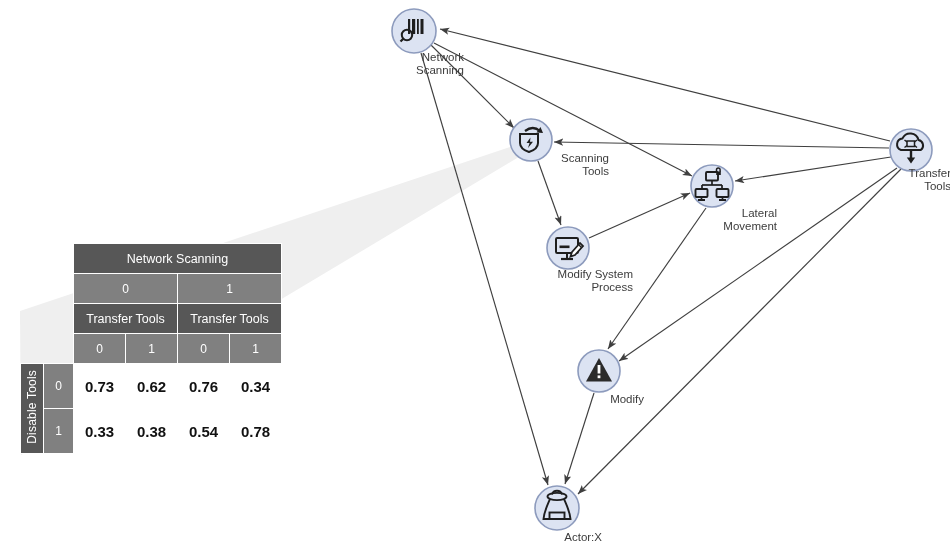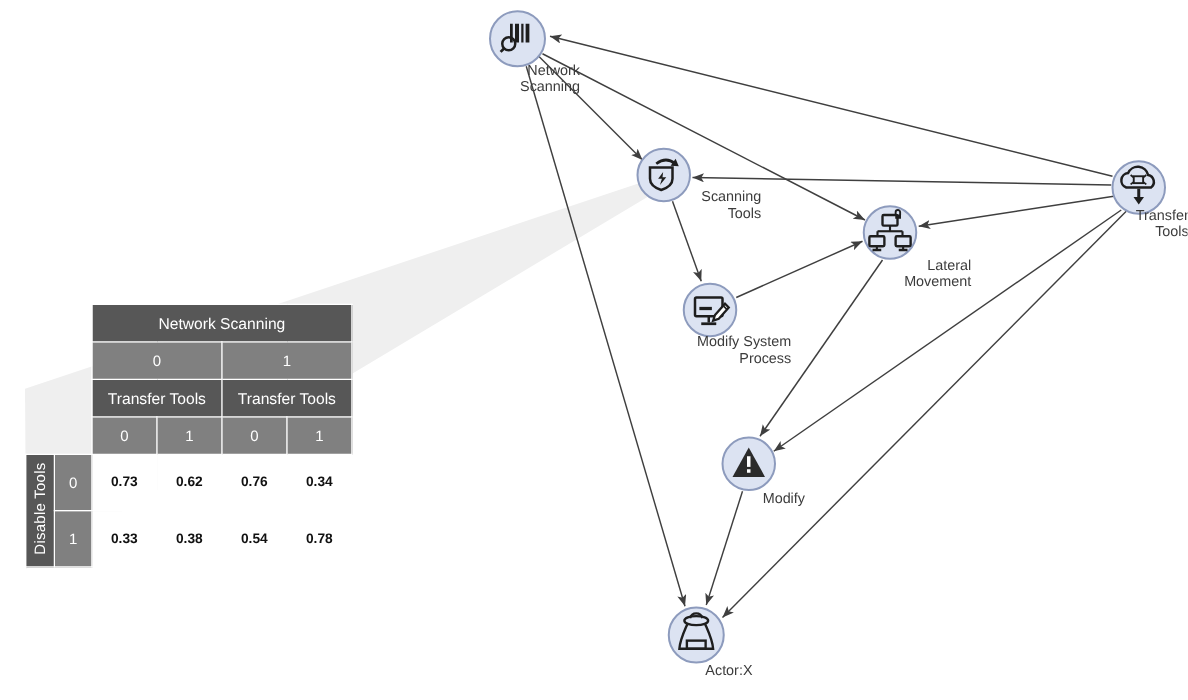--- a/index.html
+++ b/index.html
@@ -58,21 +58,21 @@
   .hdr-mid {
     background: #808080;
     color: #ffffff;
     font-size: 12px;
     height: 29px;
   }
   .val-cell {
     background: #ffffff;
     color: #111111;
     font-weight: bold;
-    font-size: 11px;
+    font-size: 15px;
     height: 44px;
     width: 51px;
     border: 1px solid #b9b9b9;
   }
   .blank-cell {
     background: transparent;
     border: none !important;
   }
   .rowvar-cell {
     background: #575757;

